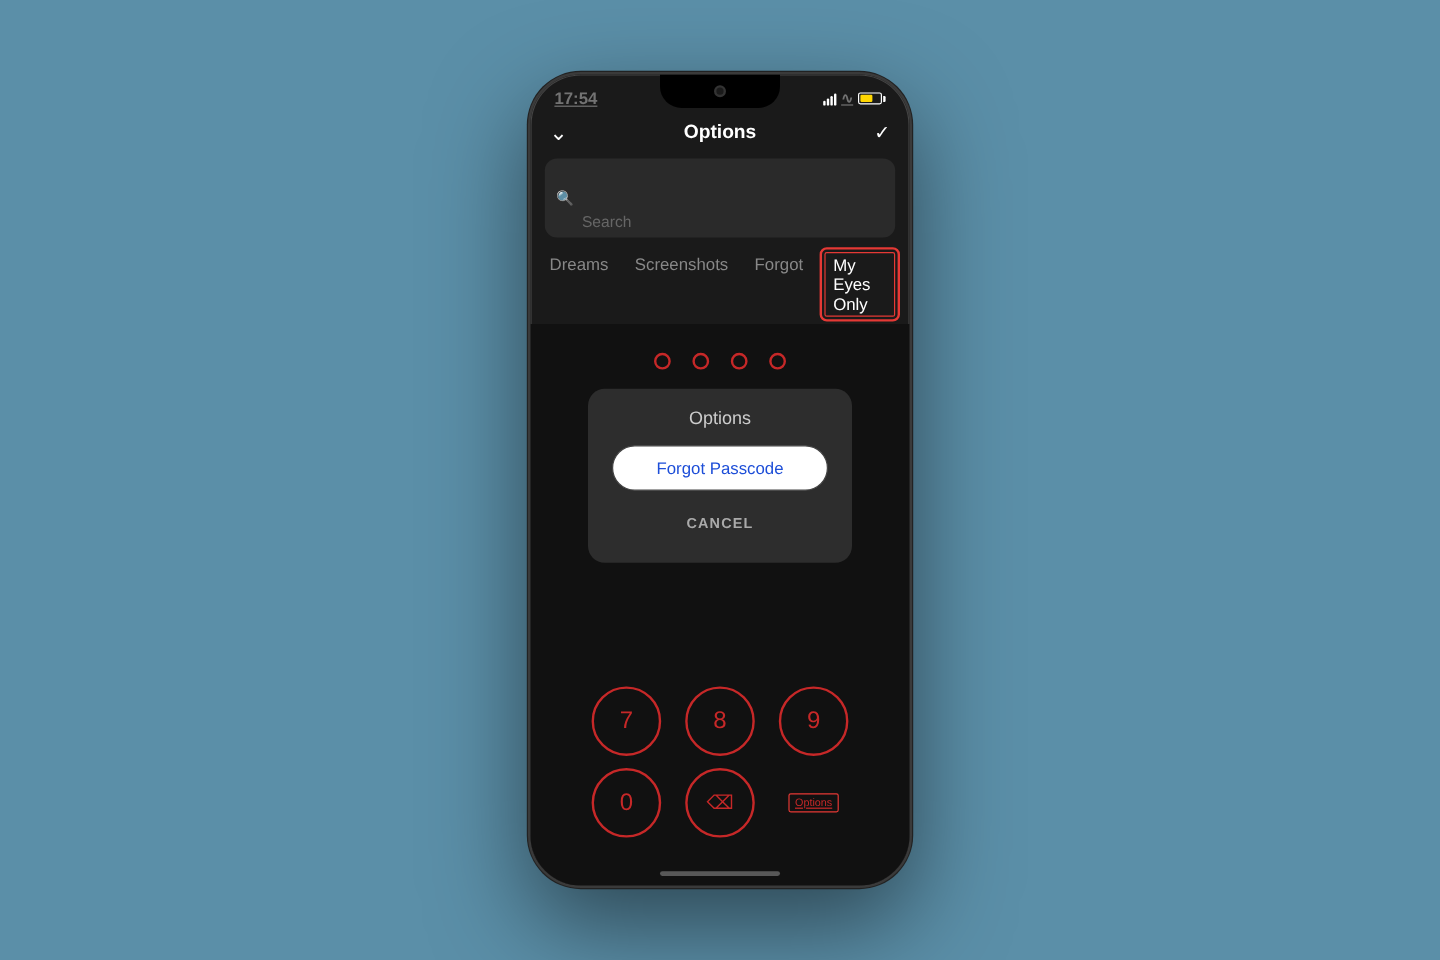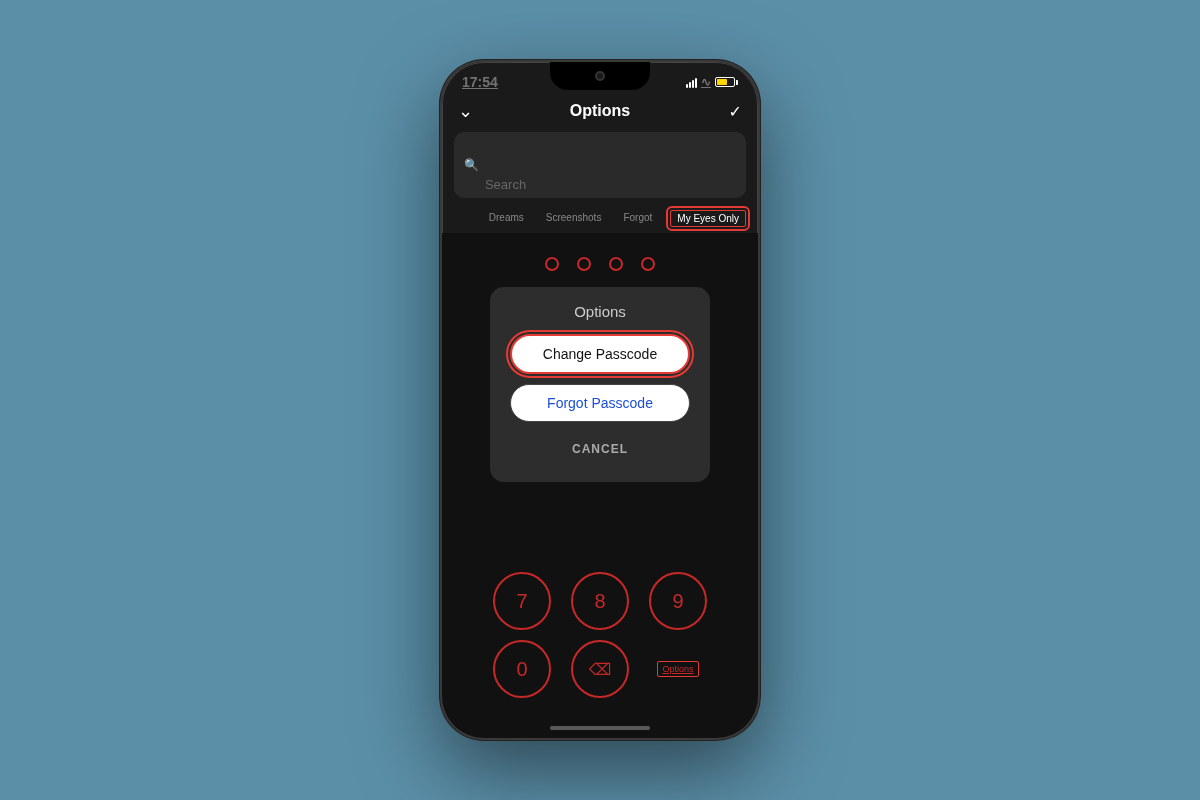--- a/index.html
+++ b/index.html
@@ -161,23 +161,22 @@
     .tabs {
       display: flex;
       justify-content: flex-end;
       gap: 14px;
       padding: 6px 12px;
       flex-shrink: 0;
     }
 
     .tab-item {
       color: #888;
-      font-size: 10px;
+      font-size: 14px;
       padding: 2px 4px;
-      text-align: center;
     }
 
     .tab-item.active {
       color: white;
       border: 1.5px solid #e53935;
       border-radius: 2px;
       padding: 2px 6px;
     }
 
     
@@ -407,21 +406,20 @@
 
     <div class="passcode-dots">
       <div class="passcode-dot"></div>
       <div class="passcode-dot"></div>
       <div class="passcode-dot"></div>
       <div class="passcode-dot"></div>
     </div>
 
     <div class="options-dialog">
       <span class="options-title">Options</span>
-      <div class="dialog-btn btn-change-passcode red-border-highlight">Change Passcode</div>
       <div class="dialog-btn btn-forgot-passcode">Forgot Passcode</div>
       <div class="dialog-btn btn-cancel">CANCEL</div>
     </div>
 
     <div class="keypad">
       <div class="keypad-row">
         <div class="key-btn">7</div>
         <div class="key-btn">8</div>
         <div class="key-btn">9</div>
       </div>

